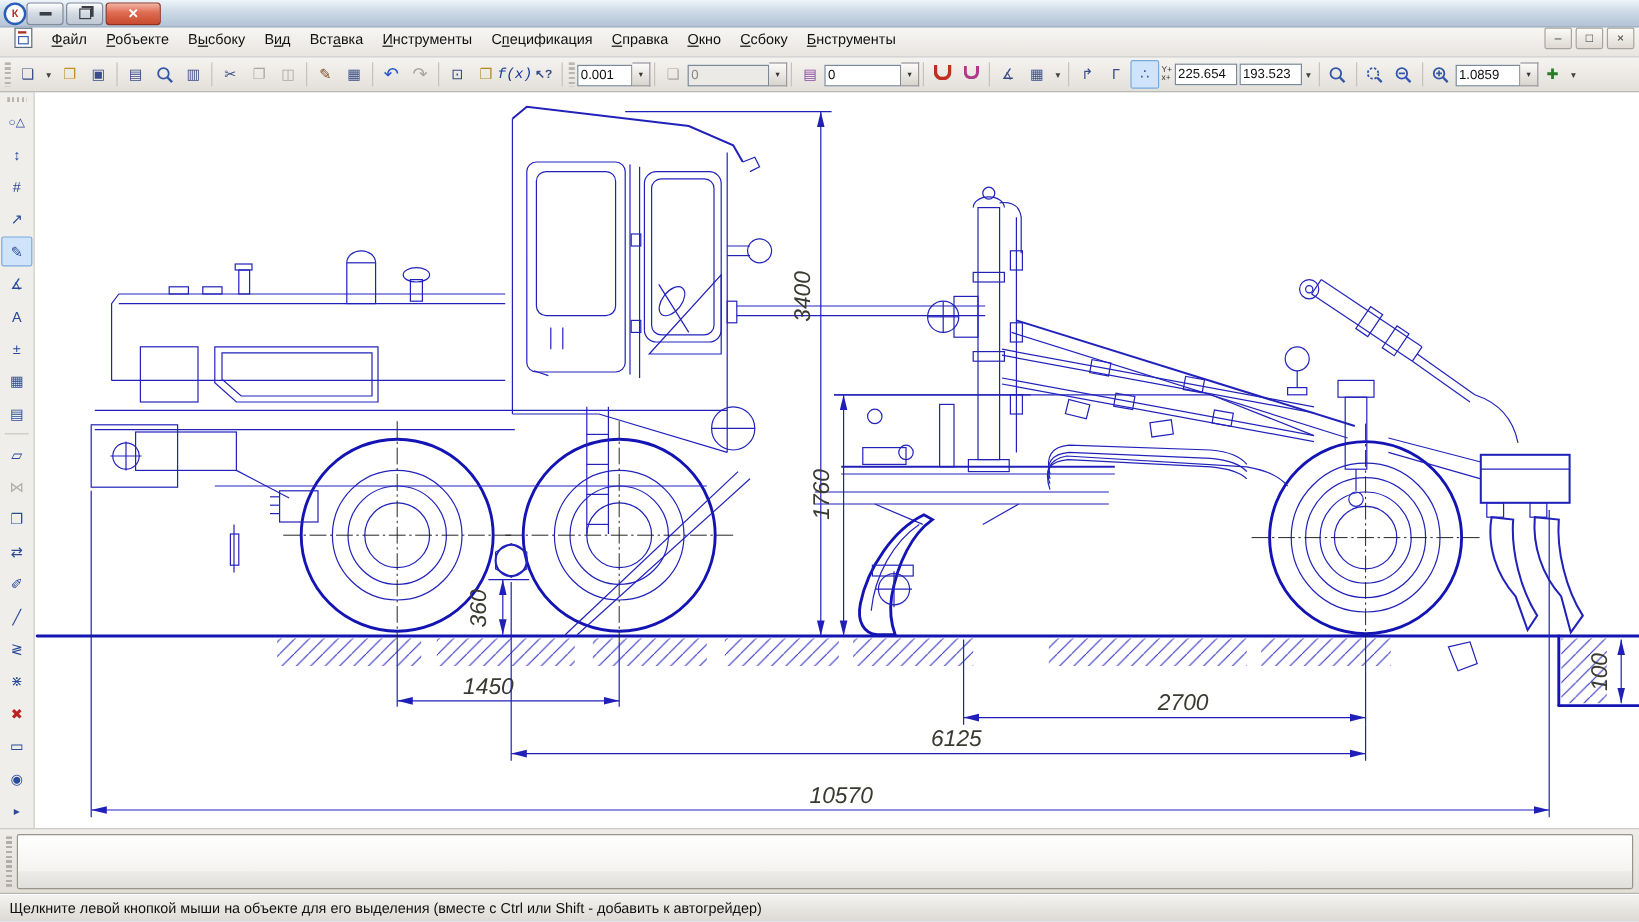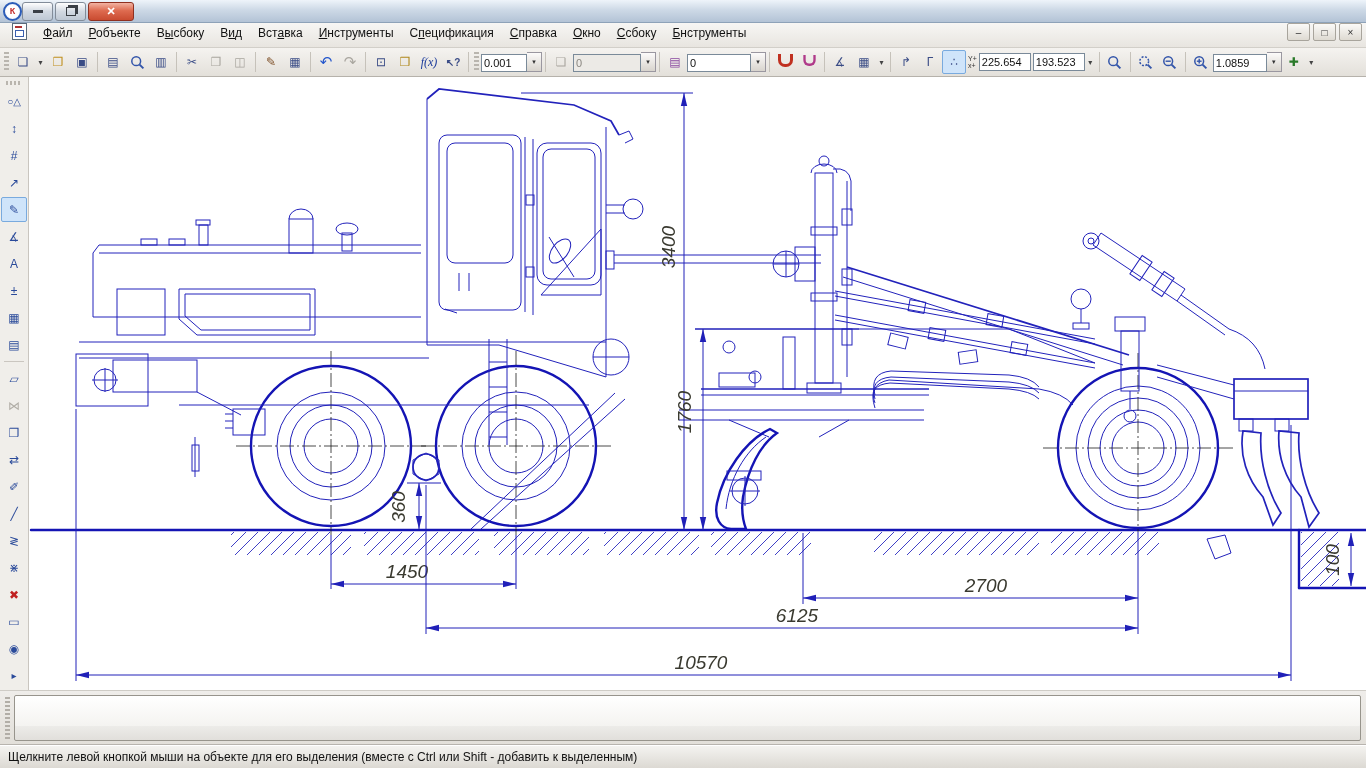--- a/index.html
+++ b/index.html
@@ -34,21 +34,21 @@
   .tbtn.dis{color:#a9a69f}
   .tbtn.active{background:#cfe4fa;border-color:#79aade}
   .sep{width:1px;height:20px;background:#c6c2ba;margin:0 3px;flex:none}
   .caret{width:11px;height:22px;display:flex;align-items:center;justify-content:center;font-size:8px;color:#444;flex:none}
   .tinput{border:1px solid #7a8a99;height:16px;font-size:11px;padding:0 2px;font-family:"Liberation Sans",sans-serif;background:#fff;color:#111}
   .tinput.dis{background:#eceae6;color:#8a8780}
   .combo{display:flex;align-items:flex-end;flex:none}
   .combo .drop{width:14px;height:18px;border:1px solid #9a97a0;border-left:none;background:linear-gradient(#fcfbfa,#d8d4cd);font-size:7px;display:flex;align-items:center;justify-content:center;color:#333}
   .magnet{width:9px;height:10px;border:3px solid #c03020;border-top:none;border-radius:0 0 7px 7px;margin-top:-3px}
   .magnet.small{transform:scale(.85);border-color:#b03a8a}
-  .fx{font-style:italic;font-family:Liberation Serif, serif;font-size:12px;color:#1a3a9a}
+  .fx{font-style:italic;font-family:Liberation Mono, monospace;font-size:12px;color:#1a3a9a}
   .coordlbl{display:flex;flex-direction:column;font-size:7px;line-height:7px;color:#333;margin:0 2px}
 
   
   .main{display:flex;flex:1;min-height:0}
   .leftbar{width:28px;background:#f0eeea;border-right:1px solid #c9c5bf;display:flex;flex-direction:column;align-items:center;flex:none;padding-top:2px}
   .lgrip{width:16px;height:4px;margin:2px 0 3px;background:repeating-linear-gradient(90deg,#b9b5ae 0 2px,transparent 2px 4px)}
   .lbtn{width:24px;height:23px;margin:1px 0;display:flex;align-items:center;justify-content:center;font-size:12px;color:#2a4a9a;border:1px solid transparent;border-radius:2px;flex:none}
   .lbtn.sm{font-size:10px}
   .lbtn.active{background:#cfe4fa;border-color:#79aade}
   .lbtn.dis{color:#b0ada6}
@@ -504,16 +504,16 @@
       </svg>
     </div>
   </div>
 
   <div class="prop">
     <div class="pgrip"></div>
     <div class="prop-field"></div>
   </div>
 
   <div class="status">
-    <span>Щелкните левой кнопкой мыши на объекте для его выделения (вместе с Ctrl или Shift - добавить к выделенным)</span>
+    <span>Щелкните левой кнопкой мыши на объекте для его выделения (вместе с Ctrl или Shift - добавить к автогрейдер)</span>
   </div>
 
 </div>
 
 </body></html>

